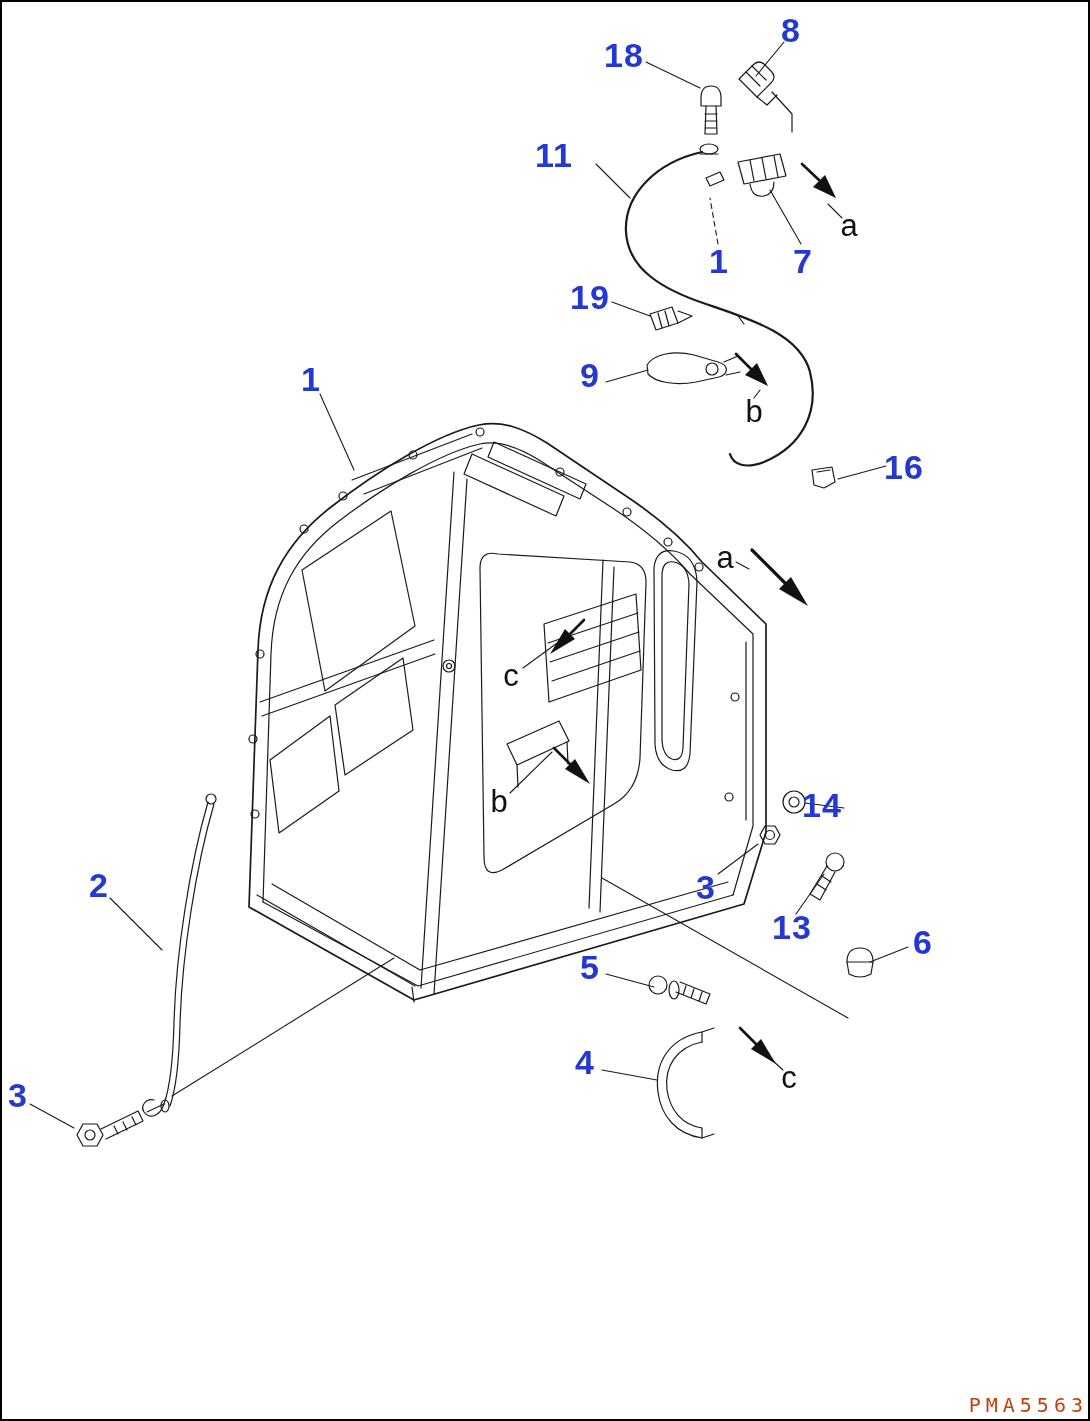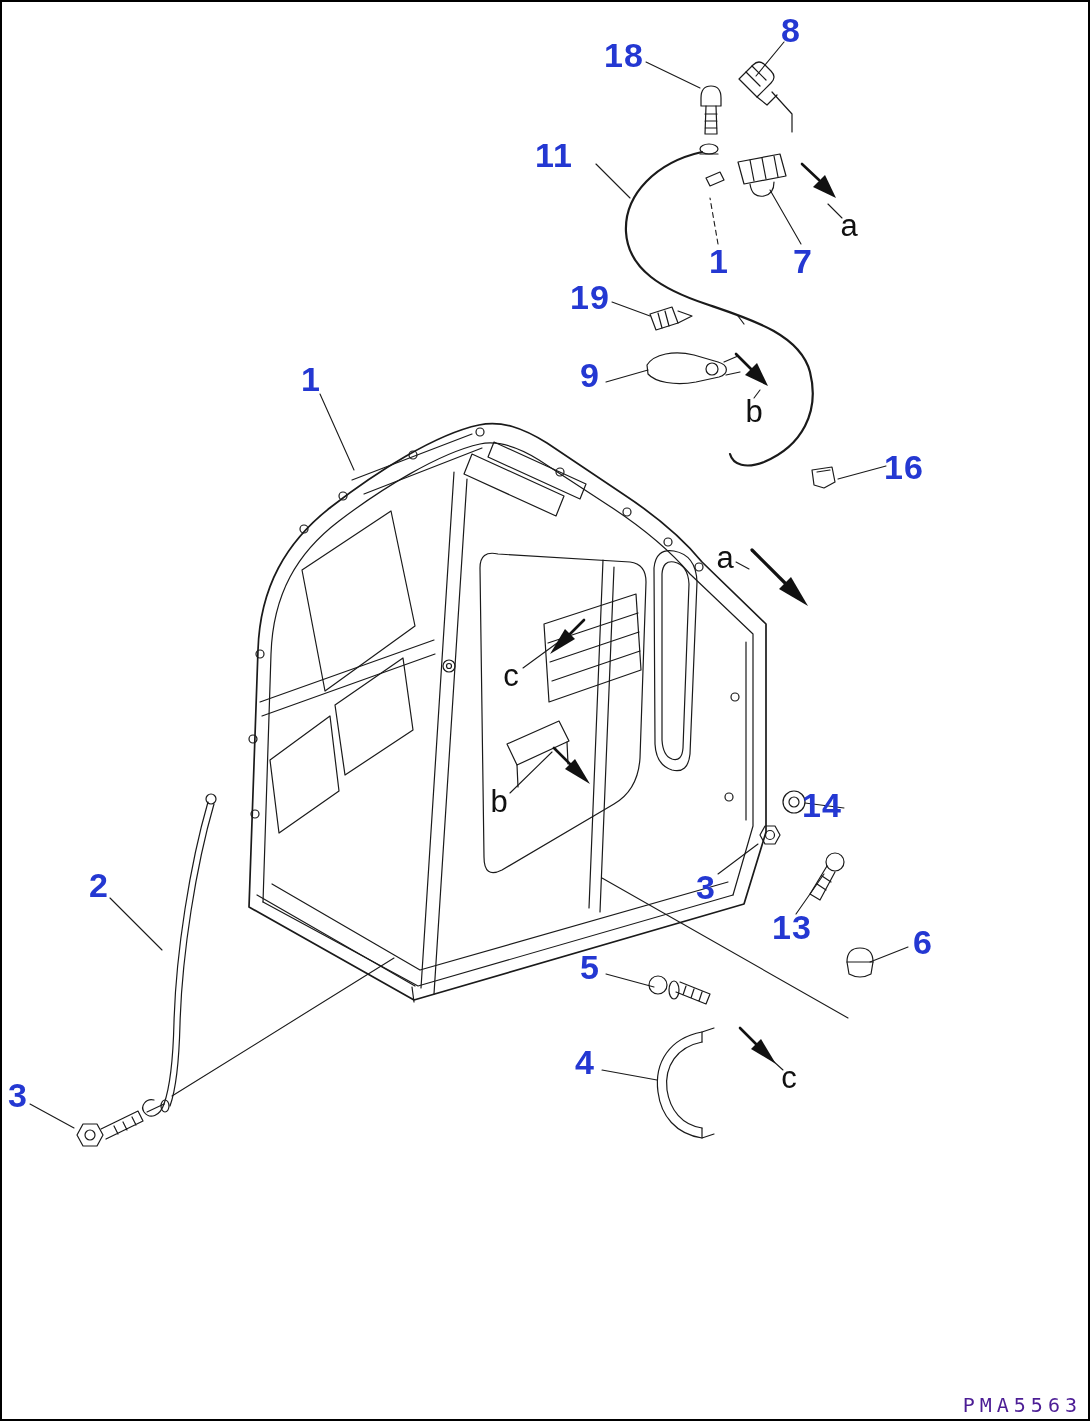--- a/index.html
+++ b/index.html
@@ -22,24 +22,24 @@
   }
   .view-label{
     position:absolute;
     transform:translate(-50%,-50%);
     font:400 31px "Liberation Sans",sans-serif;
     color:#111;
     white-space:nowrap;
   }
   .code{
     position:absolute;
-    right:6px;bottom:2px;
+    right:0;bottom:2px;
     font:400 20px "DejaVu Sans Mono",monospace;
     letter-spacing:5px;
-    color:#4c1d95;
+    color:#c2410c;
   }
 </style>
 </head>
 <body>
 
 <div class="page">
 
   <svg class="drawing" width="1086" height="1417" viewBox="0 0 1086 1417" fill="none" stroke="#1a1a1a" stroke-width="1.2" stroke-linecap="round" stroke-linejoin="round">
 
     <g>

